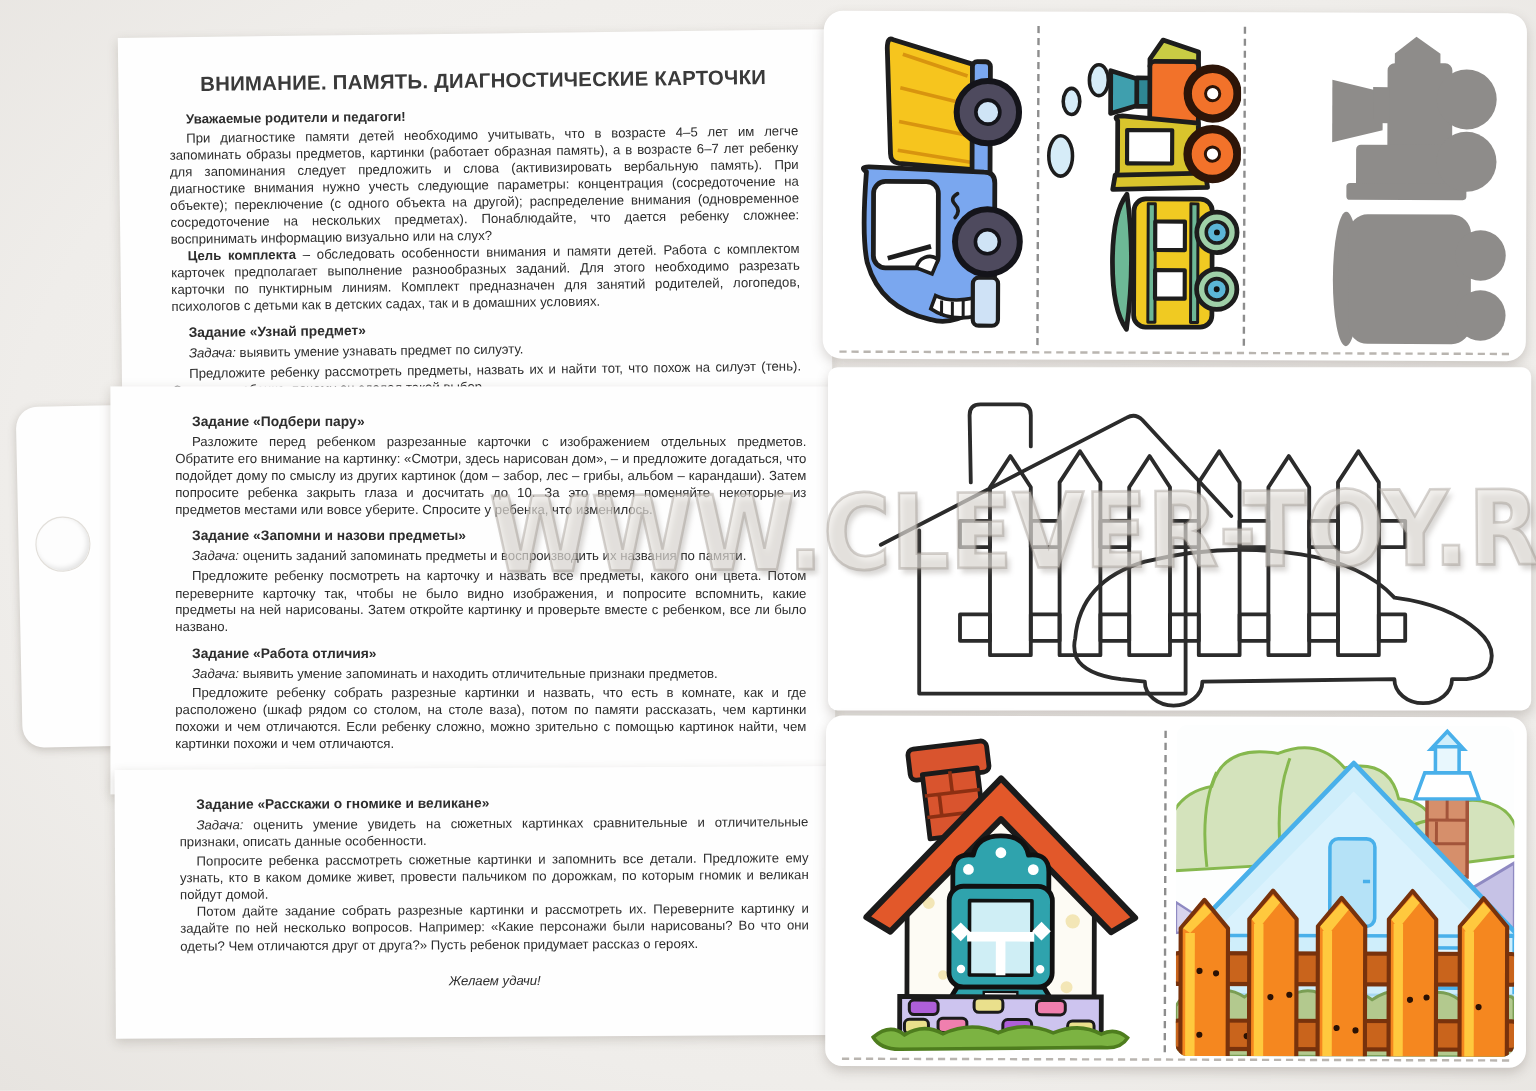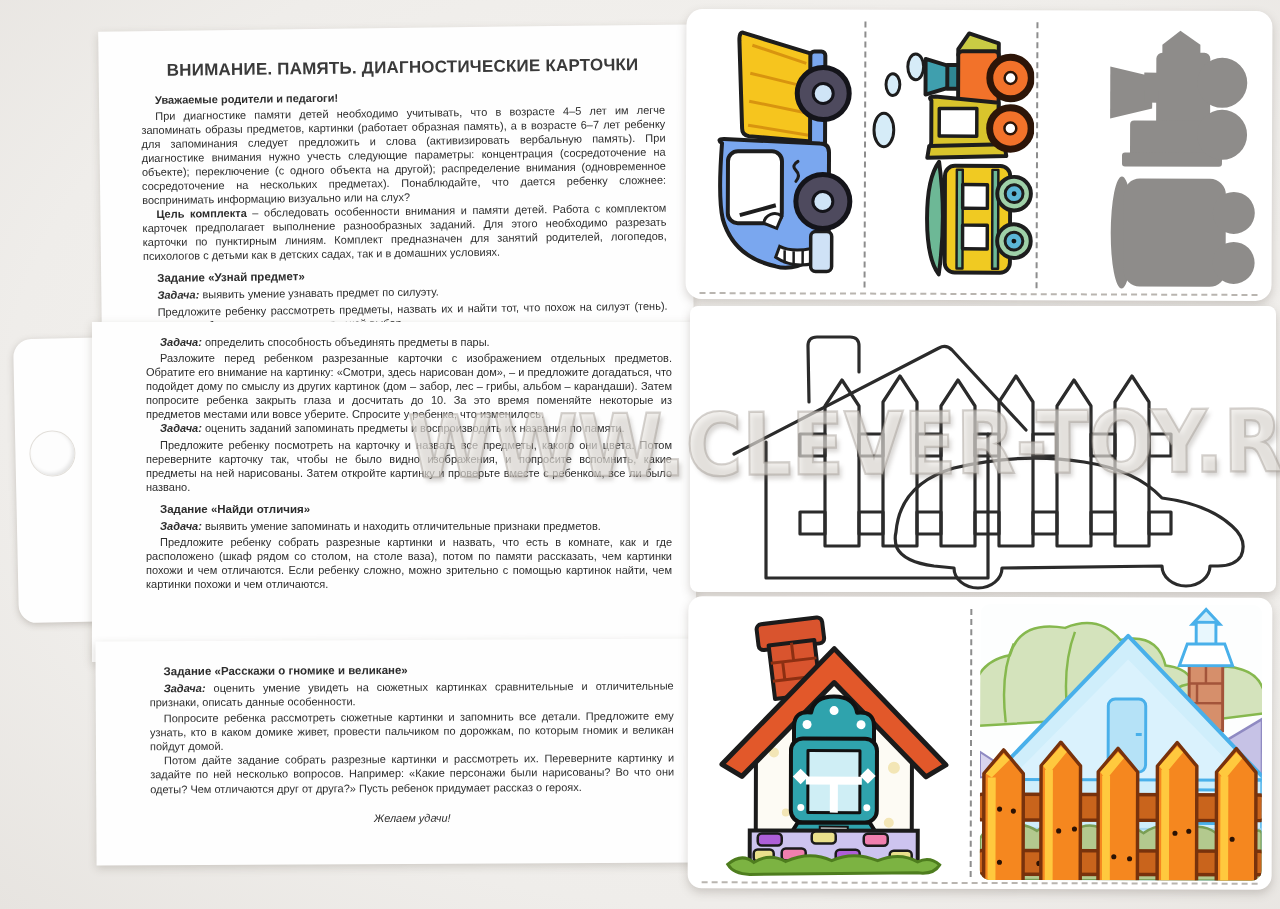--- a/index.html
+++ b/index.html
@@ -17,21 +17,21 @@
   #flap .notch{position:absolute;left:14px;top:92px;width:44px;height:44px;border-radius:50%;
     background:#fdfdfd;box-shadow:inset -2px -2px 4px rgba(0,0,0,.10), 1px 1px 2px rgba(255,255,255,.9);border:1px solid #e2dfda;}
   #flap .fold{position:absolute;right:10px;top:0;width:3px;height:100%;background:linear-gradient(#eceae6,#dcd9d4);}
   .inner1{padding:14px 26px 0 42px;}
   .inner2{padding:13px 24px 0 54px;}
   .inner3{padding:13px 24px 0 54px;}
   h1.title{font-size:17px;line-height:1.15;font-weight:bold;color:#3a3a3a;text-align:center;margin:16px 0 12px;letter-spacing:.2px;}
   p{margin:0;font-size:11px;line-height:1.28;text-align:justify;text-indent:14px;}
   p.greet{font-weight:bold;margin-bottom:2px;}
   .lead{font-weight:bold;}
-  .it{font-style:italic;font-weight:bold;}
+  .it{font-style:italic;}
   h3.task{font-size:11.5px;font-weight:bold;margin:9px 0 4px;text-indent:14px;}
   h3.task.first{margin-top:11px;}
   p.goal{margin-bottom:2px;}
   p.closing{text-align:center;text-indent:0;font-style:italic;margin-top:16px;}
   
   #card1{left:686px;top:10px;width:586px;height:290px;border-radius:16px;transform:rotate(.2deg);}
   #card2{left:690px;top:306px;width:586px;height:286px;border-radius:8px;}
   #card3{left:688px;top:597px;width:584px;height:292px;border-radius:14px;transform:rotate(.15deg);}
   .vcut{position:absolute;top:12px;bottom:12px;width:0;border-left:2px dashed #8d8d8d;}
   .hcut{position:absolute;left:14px;right:14px;height:0;border-top:2px dashed #b9b5b0;bottom:5px;}
@@ -60,25 +60,26 @@
     <p>При диагностике памяти детей необходимо учитывать, что в возрасте 4–5 лет им легче запоминать образы предметов, картинки (работает образная память), а в возрасте 6–7 лет ребенку для запоминания следует предложить и слова (активизировать вербальную память). При диагностике внимания нужно учесть следующие параметры: концентрация (сосредоточение на объекте); переключение (с одного объекта на другой); распределение внимания (одновременное сосредоточение на нескольких предметах). Понаблюдайте, что дается ребенку сложнее: воспринимать информацию визуально или на слух?</p>
     <p><span class="lead">Цель комплекта</span><span> – обследовать особенности внимания и памяти детей. Работа с комплектом карточек предполагает выполнение разнообразных заданий. Для этого необходимо разрезать карточки по пунктирным линиям. Комплект предназначен для занятий родителей, логопедов, психологов с детьми как в детских садах, так и в домашних условиях.</span></p>
     <h3 class="task">Задание «Узнай предмет»</h3>
     <p class="goal"><span class="it">Задача:</span><span> выявить умение узнавать предмет по силуэту.</span></p>
     <p>Предложите ребенку рассмотреть предметы, назвать их и найти тот, что похож на силуэт (тень). Спросите ребенка, почему он сделал такой выбор.</p>
   </div>
 </div>
 
 <div id="sheet2" class="sheet">
   <div class="inner2">
-    <p class="goal"><span class="it">Задача:</span><span> определить способность объединять предметы в пары.</span></p>
+    <h3 class="task first">Задание «Подбери пару»</h3>
     <p>Разложите перед ребенком разрезанные карточки с изображением отдельных предметов. Обратите его внимание на картинку: «Смотри, здесь нарисован дом», – и предложите догадаться, что подойдет дому по смыслу из других картинок (дом – забор, лес – грибы, альбом – карандаши). Затем попросите ребенка закрыть глаза и досчитать до 10. За это время поменяйте некоторые из предметов местами или вовсе уберите. Спросите у ребенка, что изменилось.</p>
+    <h3 class="task">Задание «Запомни и назови предметы»</h3>
     <p class="goal"><span class="it">Задача:</span><span> оценить заданий запоминать предметы и воспроизводить их названия по памяти.</span></p>
     <p>Предложите ребенку посмотреть на карточку и назвать все предметы, какого они цвета. Потом переверните карточку так, чтобы не было видно изображения, и попросите вспомнить, какие предметы на ней нарисованы. Затем откройте картинку и проверьте вместе с ребенком, все ли было названо.</p>
-    <h3 class="task">Задание «Найди отличия»</h3>
+    <h3 class="task">Задание «Работа отличия»</h3>
     <p class="goal"><span class="it">Задача:</span><span> выявить умение запоминать и находить отличительные признаки предметов.</span></p>
     <p>Предложите ребенку собрать разрезные картинки и назвать, что есть в комнате, как и где расположено (шкаф рядом со столом, на столе ваза), потом по памяти рассказать, чем картинки похожи и чем отличаются. Если ребенку сложно, можно зрительно с помощью картинок найти, чем картинки похожи и чем отличаются.</p>
   </div>
 </div>
 
 <div id="sheet3" class="sheet">
   <div class="inner3">
     <h3 class="task first">Задание «Расскажи о гномике и великане»</h3>
     <p class="goal"><span class="it">Задача:</span><span> оценить умение увидеть на сюжетных картинках сравнительные и отличительные признаки, описать данные особенности.</span></p>
     <p>Попросите ребенка рассмотреть сюжетные картинки и запомнить все детали. Предложите ему узнать, кто в каком домике живет, провести пальчиком по дорожкам, по которым гномик и великан пойдут домой.</p>

